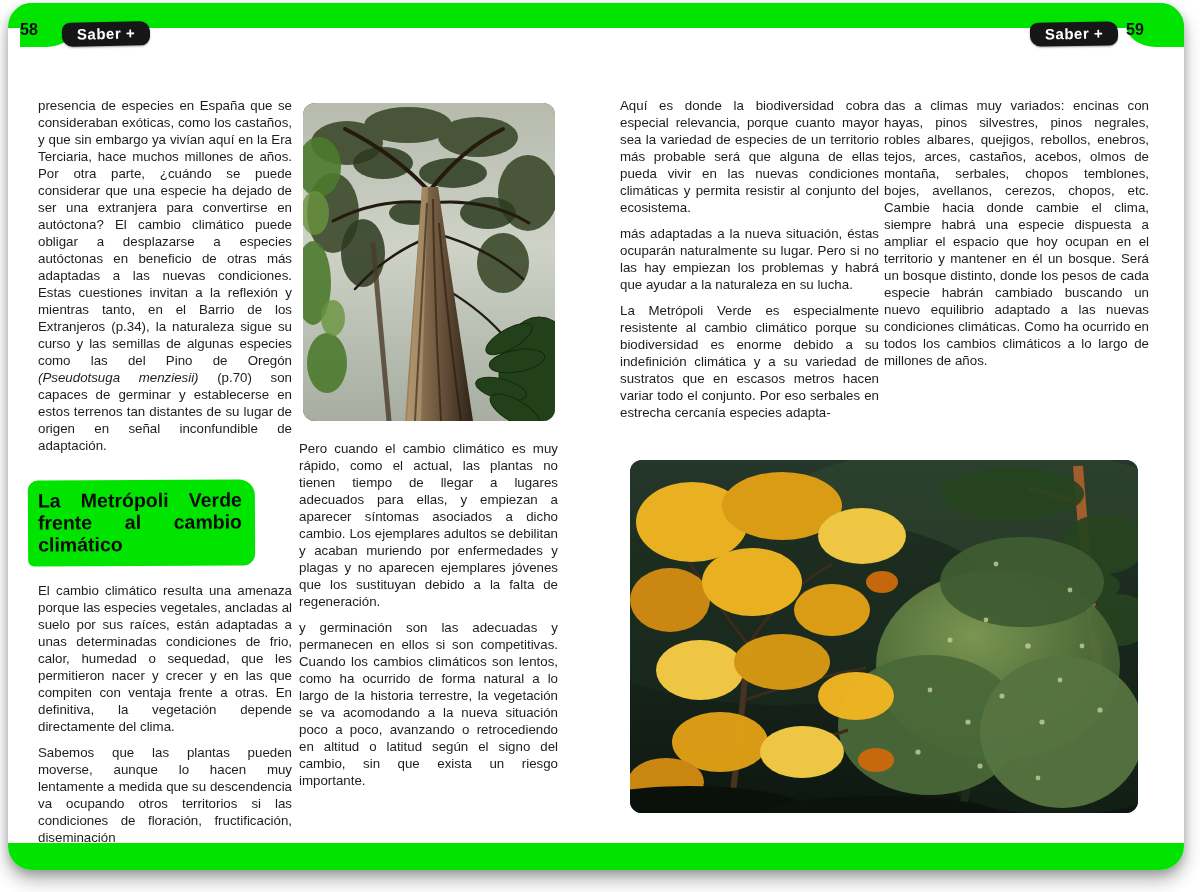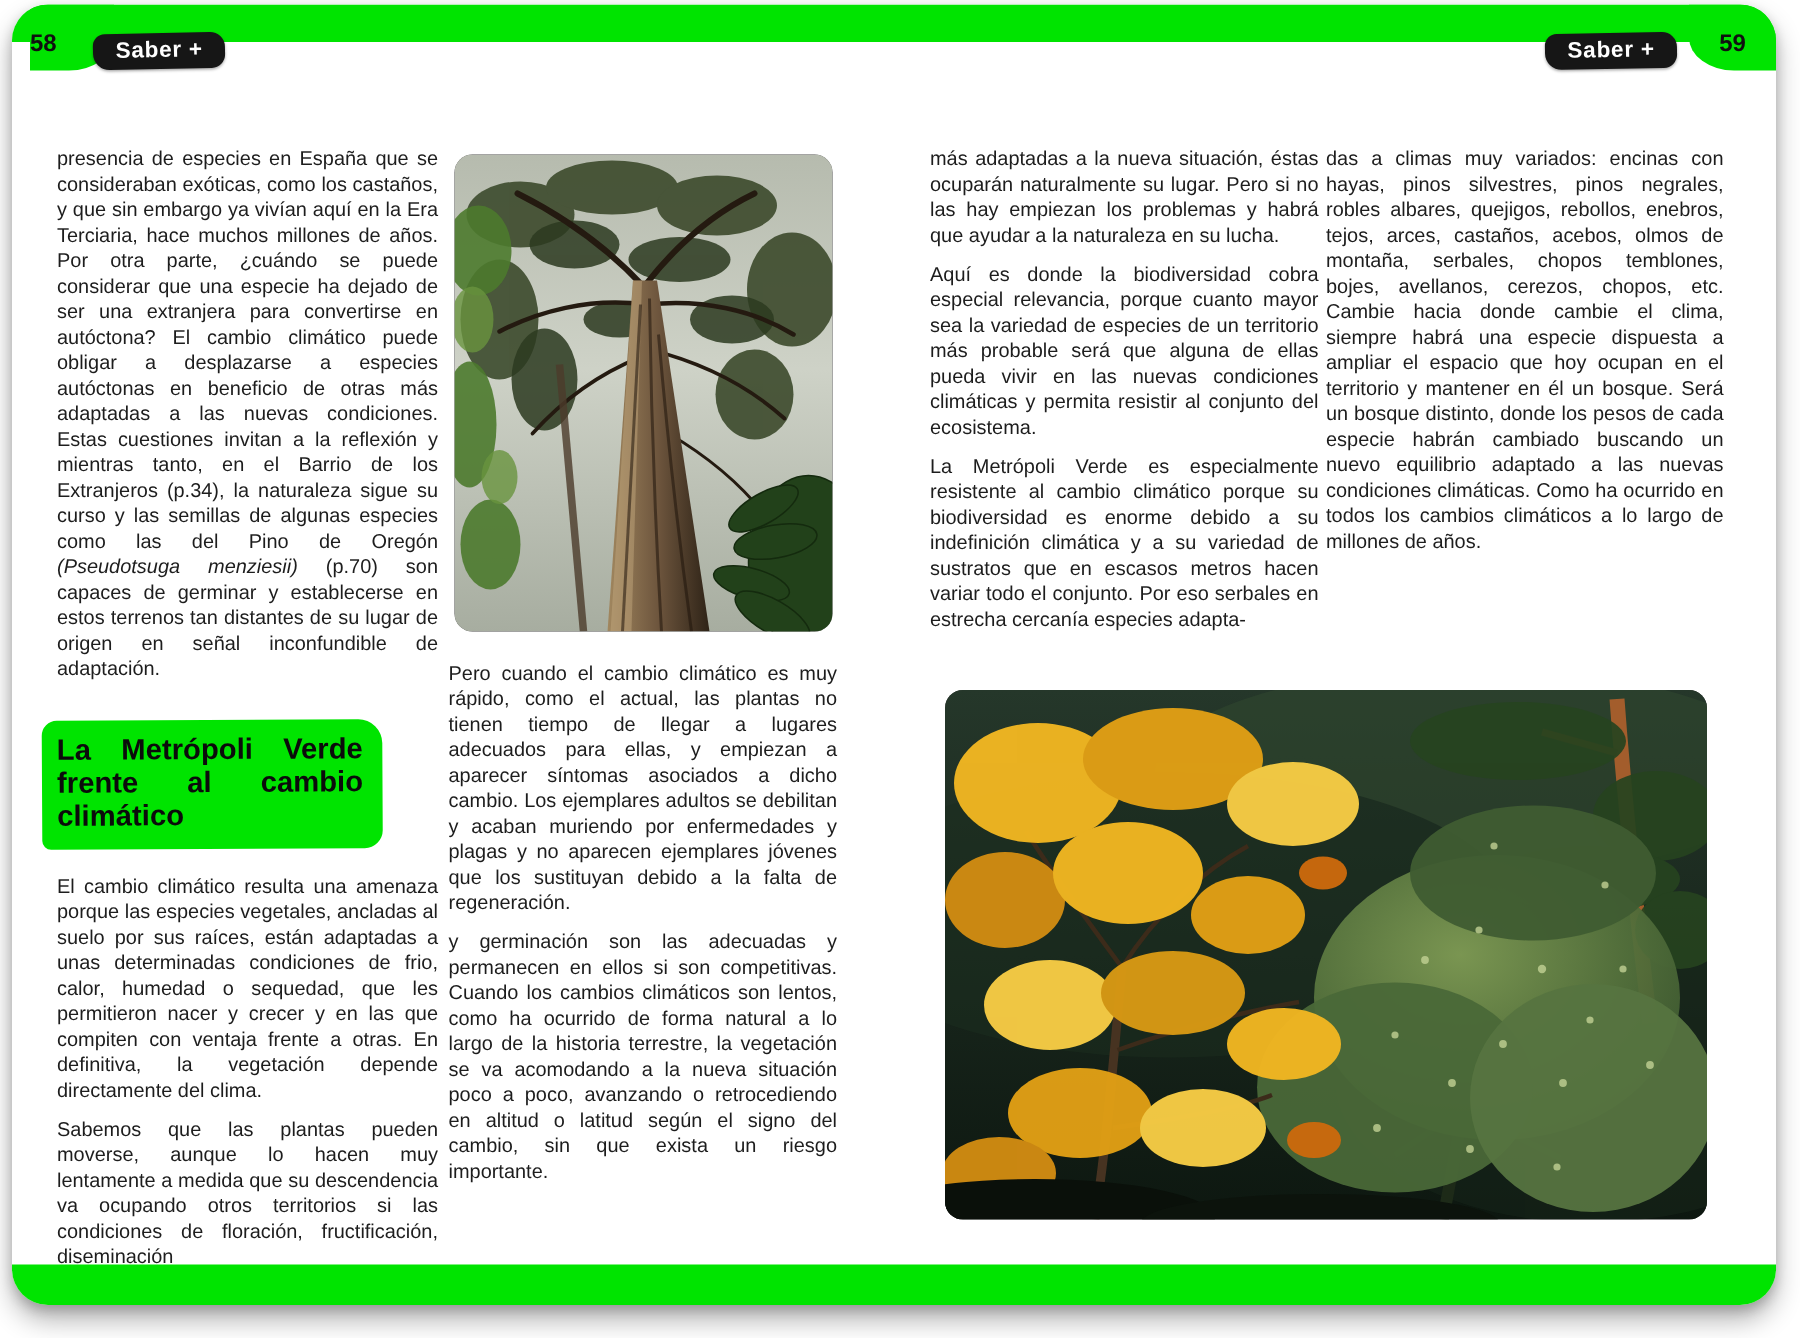--- a/index.html
+++ b/index.html
@@ -7,21 +7,21 @@
           font-family:"Liberation Sans","DejaVu Sans",sans-serif;}
   .page{position:absolute;left:8px;top:3px;width:1176px;height:867px;background:#ffffff;
         border-radius:24px;box-shadow:0 10px 18px rgba(0,0,0,.30),0 3px 8px rgba(0,0,0,.18);
         overflow:hidden;}
   
   .topbar{position:absolute;top:0;left:0;right:0;height:25px;}
   .botbar{position:absolute;bottom:0;left:0;right:0;height:27px;}
   .tab-left{position:absolute;top:0;left:12px;width:56px;height:44px;
             border-radius:0 0 30px 0 / 0 0 22px 0;text-align:left;}
   .tab-right{position:absolute;top:0;right:0;width:58px;height:44px;
-             border-radius:0 0 0 30px / 0 0 0 22px;text-align:center;}
+             border-radius:0 0 0 30px / 0 0 0 22px;text-align:left;}
   .pagenum{display:inline-block;margin-top:18px;font-size:16px;font-weight:bold;color:#101010;}
   .badge{position:absolute;top:19px;height:17px;padding:3px 15px 4px 15px;background:#161616;
          color:#ffffff;font-size:15px;font-weight:bold;letter-spacing:.5px;
          border-radius:8px 10px 9px 11px;box-shadow:0 1px 2px rgba(0,0,0,.35);}
   .badge-left{left:54px;transform:rotate(-1.2deg);}
   .badge-right{right:66px;transform:rotate(-1deg);}
   
   .col{position:absolute;color:#1d1d1d;font-size:13.3px;line-height:17px;text-align:justify;}
   .col p{margin:0 0 9px 0;}
   .col1{left:30px;top:94px;width:254px;}
@@ -129,22 +129,22 @@
         </g>
       </svg>
     </div>
 
     <div class="col col2">
       <p>Pero cuando el cambio climático es muy rápido, como el actual, las plantas no tienen tiempo de llegar a lugares adecuados para ellas, y empiezan a aparecer síntomas asociados a dicho cambio. Los ejemplares adultos se debilitan y acaban muriendo por enfermedades y plagas y no aparecen ejemplares jóvenes que los sustituyan debido a la falta de regeneración.</p>
       <p>y germinación son las adecuadas y permanecen en ellos si son competitivas. Cuando los cambios climáticos son lentos, como ha ocurrido de forma natural a lo largo de la historia terrestre, la vegetación se va acomodando a la nueva situación poco a poco, avanzando o retrocediendo en altitud o latitud según el signo del cambio, sin que exista un riesgo importante.</p>
     </div>
 
     <div class="col col3">
+      <p>Aquí es donde la biodiversidad cobra especial relevancia, porque cuanto mayor sea la variedad de especies de un territorio más probable será que alguna de ellas pueda vivir en las nuevas condiciones climáticas y permita resistir al conjunto del ecosistema.</p>
       <p>más adaptadas a la nueva situación, éstas ocuparán naturalmente su lugar. Pero si no las hay empiezan los problemas y habrá que ayudar a la naturaleza en su lucha.</p>
-      <p>Aquí es donde la biodiversidad cobra especial relevancia, porque cuanto mayor sea la variedad de especies de un territorio más probable será que alguna de ellas pueda vivir en las nuevas condiciones climáticas y permita resistir al conjunto del ecosistema.</p>
       <p>La Metrópoli Verde es especialmente resistente al cambio climático porque su biodiversidad es enorme debido a su indefinición climática y a su variedad de sustratos que en escasos metros hacen variar todo el conjunto. Por eso serbales en estrecha cercanía especies adapta-</p>
     </div>
 
     <div class="col col4">
       <p>das a climas muy variados: encinas con hayas, pinos silvestres, pinos negrales, robles albares, quejigos, rebollos, enebros, tejos, arces, castaños, acebos, olmos de montaña, serbales, chopos temblones, bojes, avellanos, cerezos, chopos, etc. Cambie hacia donde cambie el clima, siempre habrá una especie dispuesta a ampliar el espacio que hoy ocupan en el territorio y mantener en él un bosque. Será un bosque distinto, donde los pesos de cada especie habrán cambiado buscando un nuevo equilibrio adaptado a las nuevas condiciones climáticas. Como ha ocurrido en todos los cambios climáticos a lo largo de millones de años.</p>
     </div>
 
     <div class="photo photo-right">
       <svg viewBox="0 0 508 353" preserveAspectRatio="none">
         <defs>

